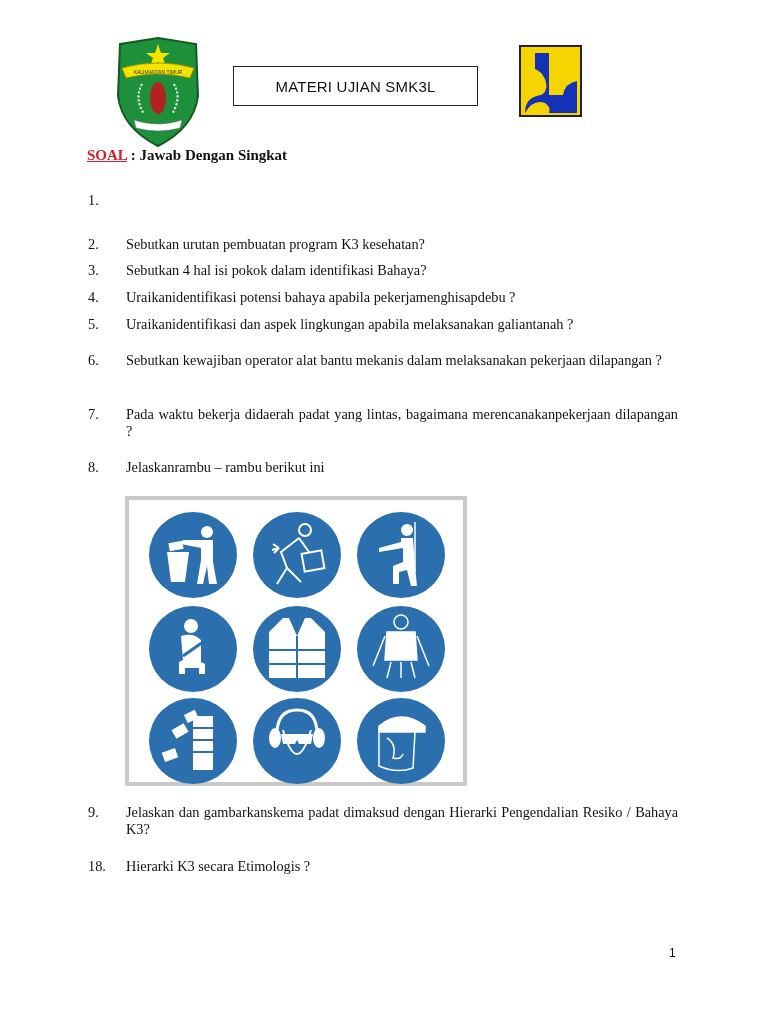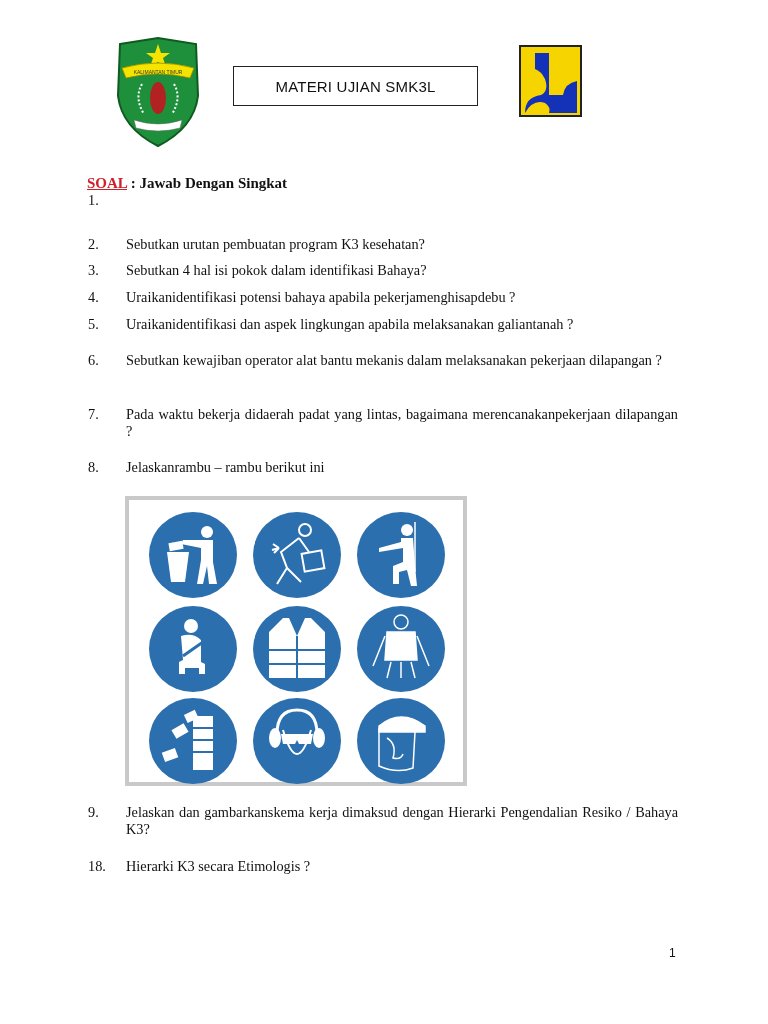--- a/index.html
+++ b/index.html
@@ -3,21 +3,21 @@
 <meta charset="utf-8">
 <style>
   html, body { margin:0; padding:0; }
   body { width:768px; height:1024px; background:#ffffff; position:relative; overflow:hidden;
          font-family:"Liberation Serif", serif; color:#111; }
   .logo-left { position:absolute; left:114px; top:36px; width:88px; height:112px; }
   .title-box { position:absolute; left:233px; top:66px; width:243px; height:38px;
                border:1.5px solid #222; display:flex; align-items:center; justify-content:center;
                font-family:"Liberation Sans", sans-serif; font-size:15px; color:#111; letter-spacing:0.2px; }
   .logo-right { position:absolute; left:519px; top:45px; width:63px; height:72px; }
-  .soal { position:absolute; left:87px; top:147px; font-size:15px; font-weight:bold;margin-top:28px; }
+  .soal { position:absolute; left:87px; top:147px; font-size:15px; font-weight:bold; }
   .soal .lbl { color:#d0202a; text-decoration:underline; }
   .q { position:absolute; left:88px; width:590px; font-size:14.3px; line-height:17px; }
   .q .num { position:absolute; left:0; top:0; width:30px; }
   .q .txt { margin-left:38px; text-align:justify; }
   .q .txt.just { text-align-last:left; }
   .signs { position:absolute; left:125px; top:496px; width:342px; height:290px;
            border:4px solid #c9c9c9; box-sizing:border-box; background:#fff; }
   .sign { position:absolute; width:88px; height:86px; border-radius:50%; background:#2b6fae; overflow:hidden; }
   .pagenum { position:absolute; left:669px; top:946px; font-family:"Liberation Sans", sans-serif; font-size:12px; }
 </style>
@@ -152,20 +152,20 @@
     <svg width="88" height="86" viewBox="0 0 88 86" fill="none" stroke="#fff" stroke-width="1.5">
         <path d="M22 28 Q44 10 68 28 L68 34 L22 34 Z" fill="#fff"></path>
         <path d="M22 30 L22 68 Q40 76 56 70 L58 34"></path>
         <path d="M30 40 Q40 46 36 60 Q44 62 46 56"></path>
       </svg>
   </div>
 </div>
 
 <div class="q" style="top:804px;">
   <span class="num">9.</span>
-  <div class="txt just">Jelaskan dan gambarkanskema kerja dimaksud dengan Hierarki Pengendalian Resiko / Bahaya K3?</div>
+  <div class="txt just">Jelaskan dan gambarkanskema padat dimaksud dengan Hierarki Pengendalian Resiko / Bahaya K3?</div>
 </div>
 <div class="q" style="top:858px;">
   <span class="num">18.</span>
   <div class="txt">Hierarki K3 secara Etimologis ?</div>
 </div>
 
 <div class="pagenum">1</div>
 
 </body></html>

